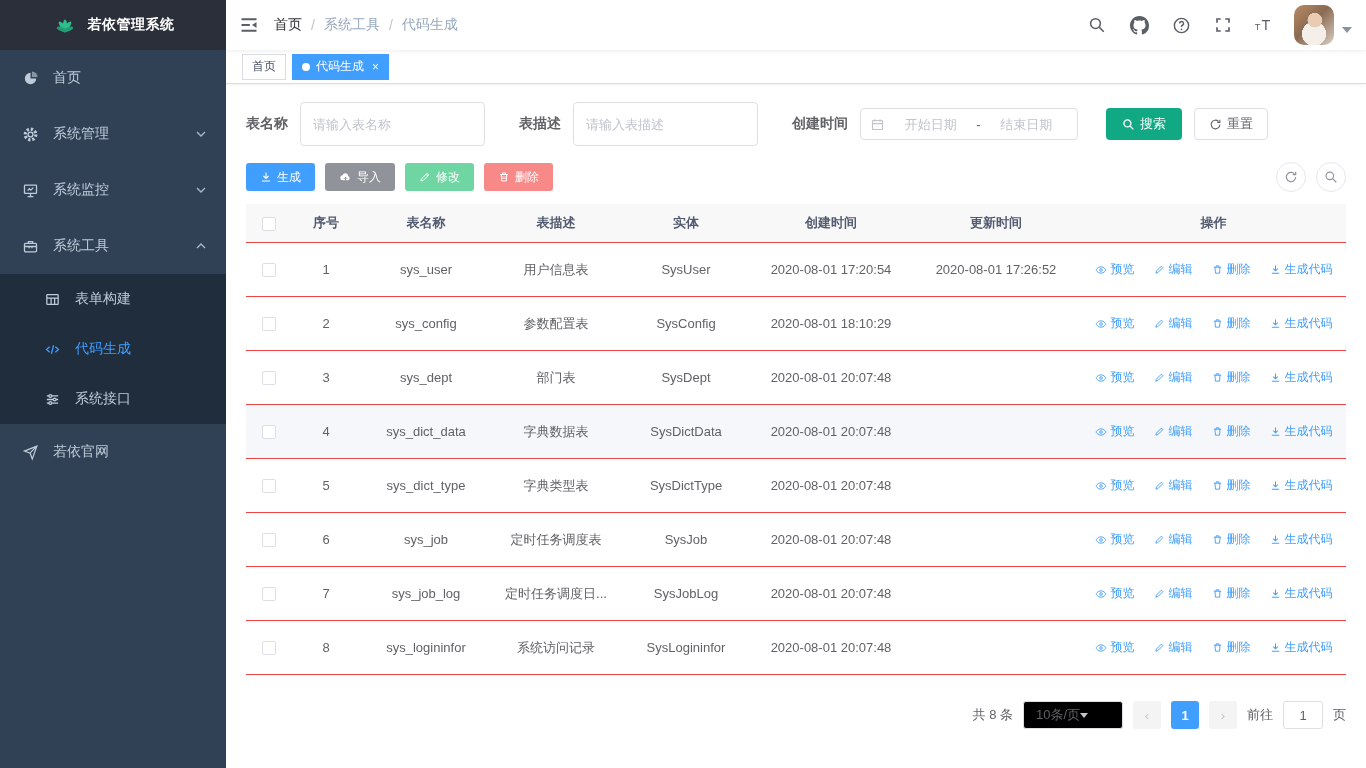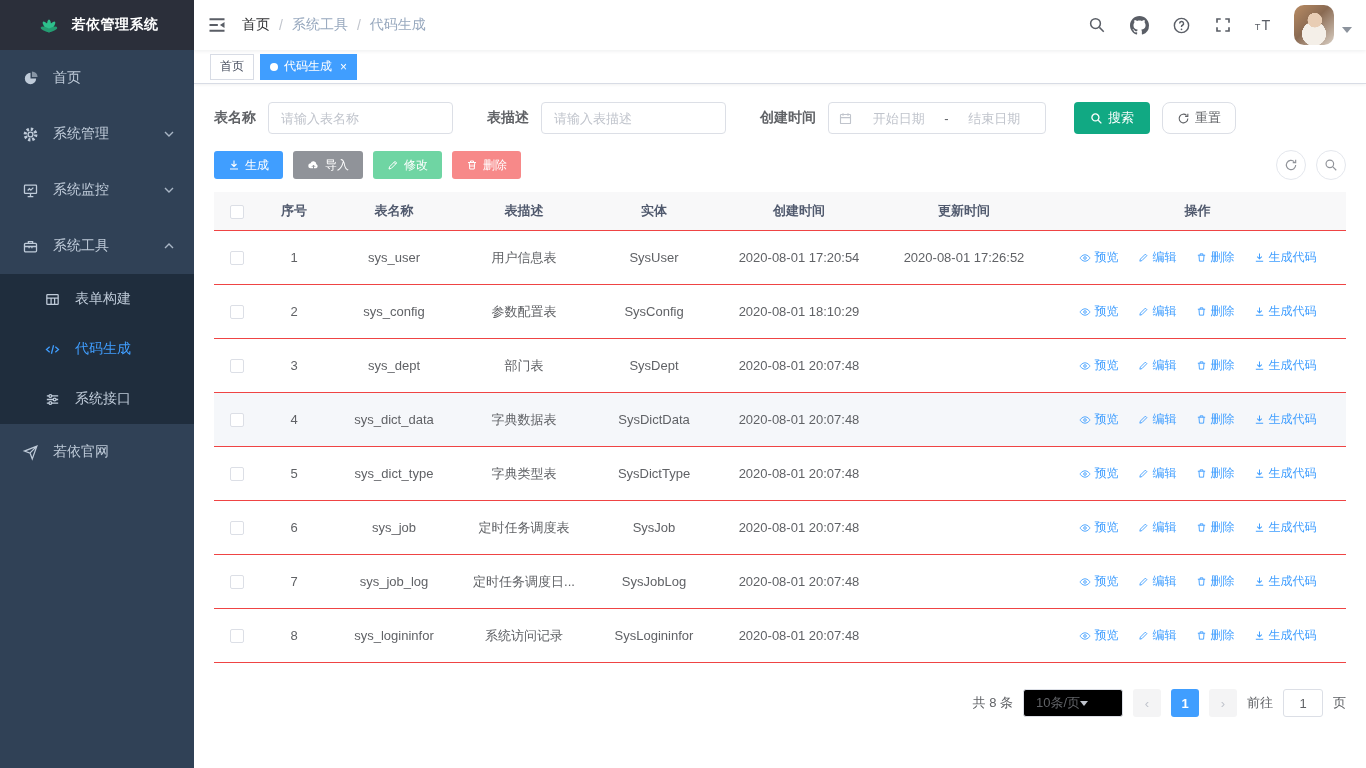--- a/index.html
+++ b/index.html
@@ -1,20 +1,20 @@
 <!DOCTYPE html>
 <html><head>
 <meta charset="utf-8">
 <style>
   * { margin:0; padding:0; box-sizing:border-box; }
   html,body { width:1366px; height:768px; overflow:hidden; font-family:"Liberation Sans", sans-serif; background:#fff; }
   .app { display:flex; width:100%; height:100%; }
 
   
-  .sidebar { width:194px; height:100%; background:#304156; flex-shrink:0; display:flex; flex-direction:column; }
+  .sidebar { width:226px; height:100%; background:#304156; flex-shrink:0; display:flex; flex-direction:column; }
   .logo { height:50px; background:#2b2f3a; display:flex; align-items:center; justify-content:center; gap:10px; }
   .logo-title { color:#fff; font-size:14px; font-weight:bold; letter-spacing:.5px; }
   .menu { flex:1; }
   .menu-item { height:56px; display:flex; align-items:center; padding:0 20px 0 22px; color:#bfcbd9; font-size:14px; cursor:pointer; }
   .menu-item .mi-icon { width:17px; height:17px; margin-right:14px; flex-shrink:0; }
   .menu-item .mi-label { flex:1; }
   .chev { width:10px; height:10px; position:relative; opacity:.85; }
   .chev svg { display:block; }
   .submenu { background:#1f2d3d; }
   .submenu .menu-item { height:50px; padding-left:44px; }
@@ -44,31 +44,31 @@
   .tag { height:26px; display:flex; align-items:center; padding:0 9px; border:1px solid #d8dce5; background:#fff; color:#495060; font-size:12px; cursor:pointer; gap:6px; }
   .tag.active { background:#409EFF; border-color:#409EFF; color:#fff; }
   .tag-dot { width:8px; height:8px; border-radius:50%; background:#fff; display:inline-block; }
   .tag-close { font-size:12px; line-height:1; margin-left:2px; }
 
   .content { flex:1; padding:18px 20px 0 20px; background:#fff; overflow:hidden; }
 
   
   .filter-row { display:flex; align-items:center; margin-bottom:16px; }
   .f-label { font-size:14px; font-weight:bold; color:#606266; margin-right:12px; white-space:nowrap; }
-  .f-input { width:185px; height:32px; border:1px solid #dcdfe6; border-radius:4px; padding:0 12px; font-size:13px; color:#606266; outline:none; font-family:"Liberation Sans",sans-serif; }
+  .f-input { width:185px; height:44px; border:1px solid #dcdfe6; border-radius:4px; padding:0 12px; font-size:13px; color:#606266; outline:none; font-family:"Liberation Sans",sans-serif; }
   .f-input::placeholder { color:#c0c4cc; }
   .gap-lg { margin-left:34px; }
   .date-range { width:218px; height:32px; border:1px solid #dcdfe6; border-radius:4px; display:flex; align-items:center; padding:0 9px; gap:4px; color:#c0c4cc; }
   .date-range .cal-icon { color:#c0c4cc; flex-shrink:0; }
   .date-ph { flex:1; text-align:center; font-size:13px; color:#a21caf; border:none; outline:none; width:60px; background:transparent; font-family:Liberation Sans, sans-serif; }
   .date-ph::placeholder { color:#c0c4cc; }
   .range-sep { color:#606266; font-size:13px; }
   .btn { display:inline-flex; align-items:center; justify-content:flex-end; gap:5px; border-radius:4px; cursor:pointer; border:1px solid transparent; font-family:"Liberation Sans",sans-serif; }
   .btn-search { height:32px; padding:0 15px; background:#11A983; color:#fff; font-size:13px; margin-left:28px; }
-  .btn-reset { height:32px; padding:0 14px; background:#fff; border-color:#dcdfe6; color:#606266; font-size:13px; margin-left:12px;border-radius:8px; }
+  .btn-reset { height:32px; padding:0 14px; background:#fff; border-color:#dcdfe6; color:#606266; font-size:13px; margin-left:12px; }
 
   
   .toolbar { display:flex; align-items:center; margin-bottom:12px; }
   .btn-sm { height:28px; padding:0 13px; font-size:12px; border-radius:3px; color:#fff; margin-right:10px; }
   .btn-generate { background:#409EFF; }
   .btn-import { background:#909399; }
   .btn-edit { background:#6fd5a3; cursor:not-allowed; }
   .btn-delete { background:#f78989; cursor:not-allowed; }
   .toolbar-right { margin-left:auto; display:flex; gap:10px; }
   .circle-btn { width:30px; height:30px; border-radius:50%; border:1px solid #e4e7ed; background:#fff; color:#909399; display:flex; align-items:center; justify-content:center; cursor:pointer; }

